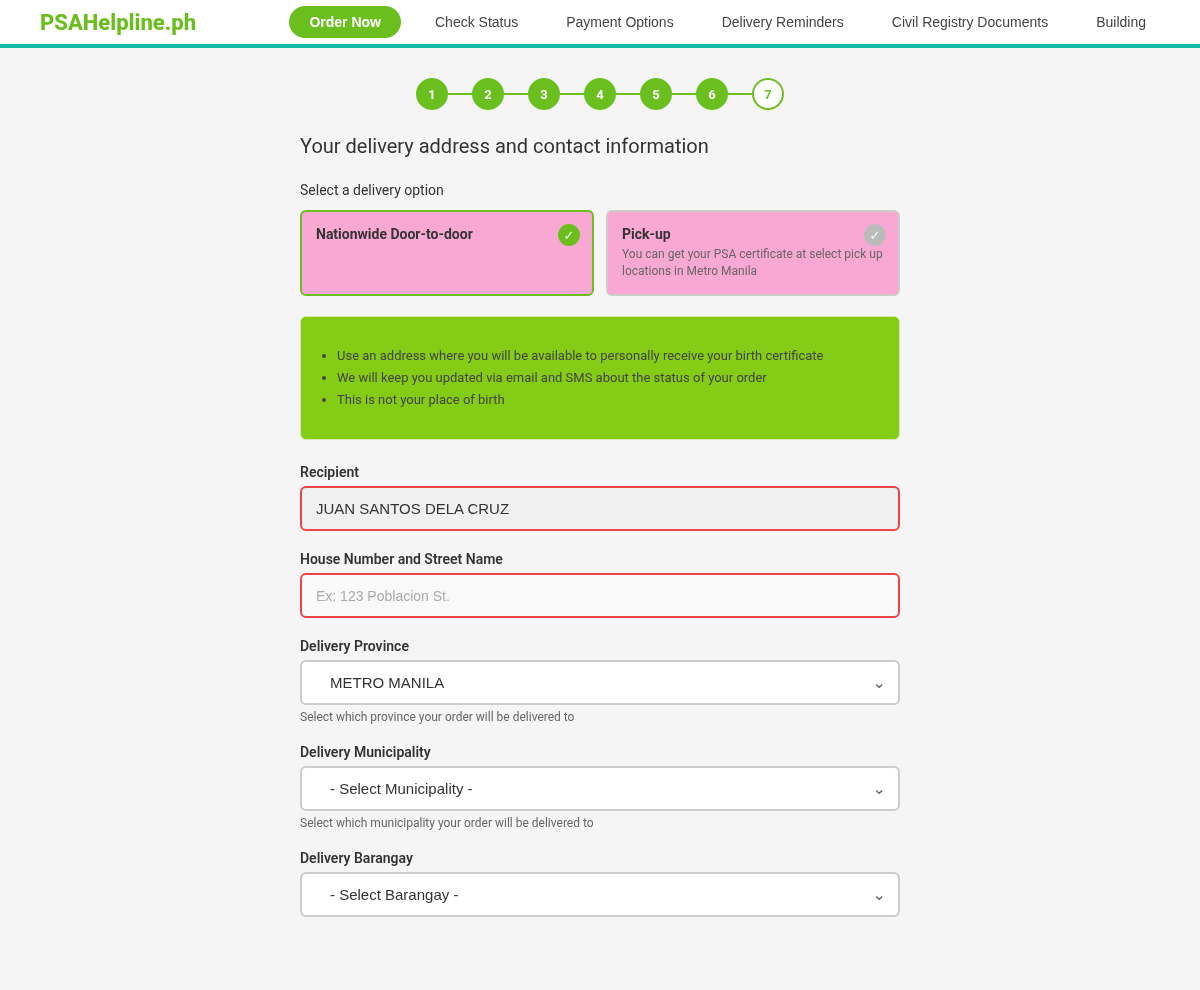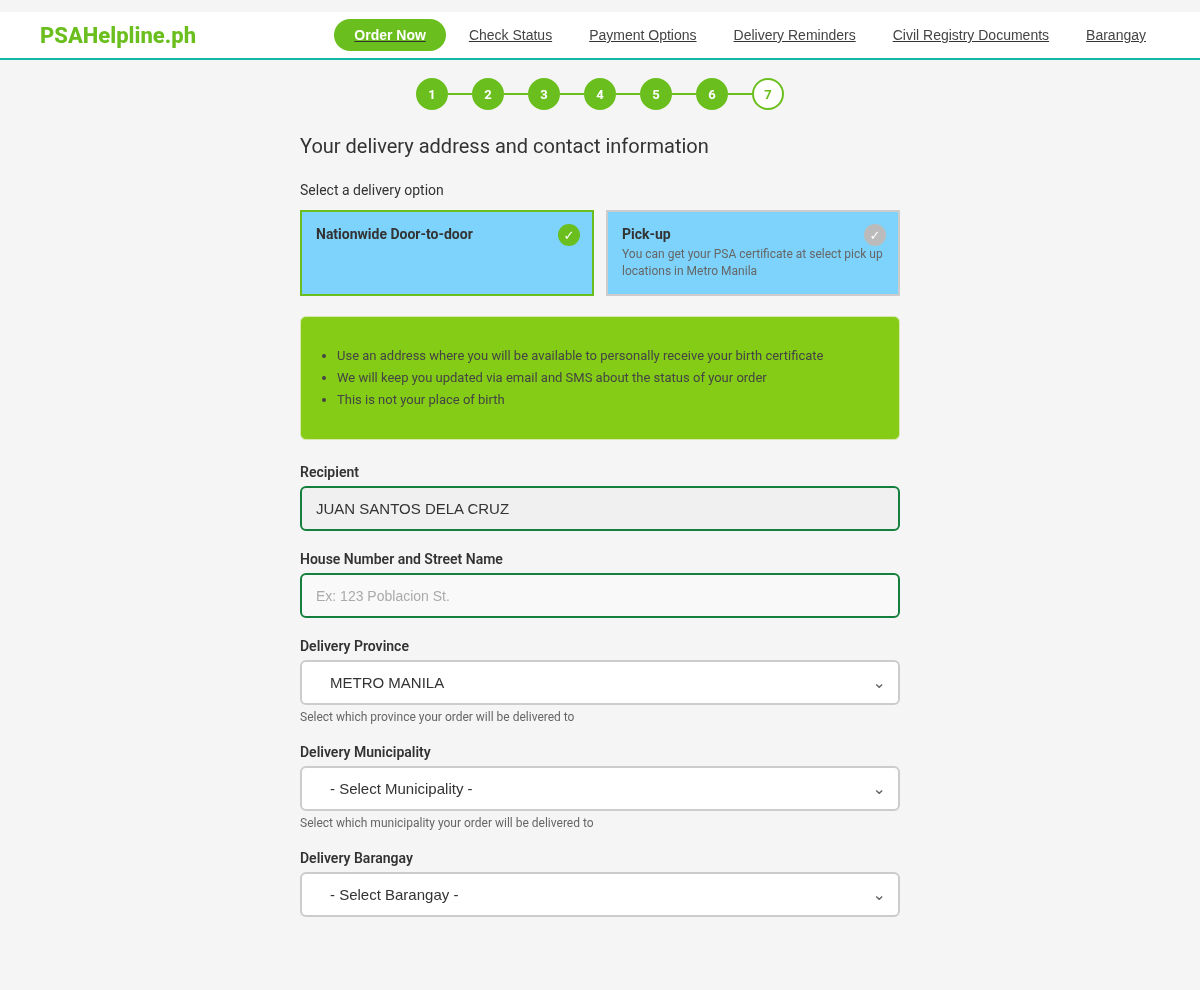--- a/index.html
+++ b/index.html
@@ -6,39 +6,38 @@
     body {
       font-family: -apple-system, BlinkMacSystemFont, 'Segoe UI', Roboto, sans-serif;
       background: #f5f5f5;
       color: #333;
       font-size: 14px;
     }
 
     
     header {
       background: #fff;
-      border-bottom: 2px solid #14b8a6;
+      border-bottom: 4px solid #14b8a6;
       display: flex;
       align-items: center;
       padding: 0 40px;
       height: 48px;
       position: sticky;
-      top: 12px;
+      top: 0;
       z-index: 100;
     }
     .logo {
       font-size: 22px;
       font-weight: 800;
       color: #6abf1e;
       flex: 1;
     }
     nav {
       display: flex;
-      gap: 9px;
-      text-decoration: underline;
+      gap: 20px;
     }
     .nav-btn-order {
       background: #6abf1e;
       color: #fff;
       border: none;
       border-radius: 20px;
       padding: 8px 20px;
       font-size: 14px;
       font-weight: 600;
       cursor: pointer;
@@ -116,24 +115,24 @@
 
     
     .delivery-options {
       display: flex;
       gap: 12px;
       margin-bottom: 20px;
     }
     .delivery-option {
       flex: 1;
       border: 2px solid #ccc;
-      border-radius: 0;
+      border-radius: 6px;
       padding: 14px 14px 14px 14px;
       cursor: pointer;
-      background: #7dd3fc;
+      background: #f9a8d4;
       position: relative;
     }
     .delivery-option.selected {
       border-color: #6abf1e;
     }
     .delivery-option-title {
       font-size: 14px;
       font-weight: 700;
       color: #333;
       margin-bottom: 4px;
@@ -189,21 +188,21 @@
     }
     .field-label {
       font-size: 14px;
       font-weight: 600;
       color: #333;
       margin-bottom: 6px;
       display: block;
     }
     .field-input {
       width: 100%;
-      border: 2px solid #15803d;
+      border: 2px solid #ef4444;
       border-radius: 6px;
       padding: 12px 14px;
       font-size: 15px;
       color: #333;
       background: #f9f9f9;
       outline: none;
     }
     .field-input::placeholder {
       color: #aaa;
       font-size: 14px;
@@ -245,21 +244,21 @@
 <body>
 
 <header>
   <div class="logo">PSAHelpline.ph</div>
   <nav>
     <button class="nav-btn-order">Order Now</button>
     <button class="nav-link">Check Status</button>
     <button class="nav-link">Payment Options</button>
     <button class="nav-link">Delivery Reminders</button>
     <button class="nav-link">Civil Registry Documents</button>
-    <button class="nav-link">Barangay</button>
+    <button class="nav-link">Building</button>
   </nav>
 </header>
 
 <main>
 
   <div class="stepper">
     <div class="step-circle active">1</div>
     <div class="step-line"></div>
     <div class="step-circle active">2</div>
     <div class="step-line"></div>

